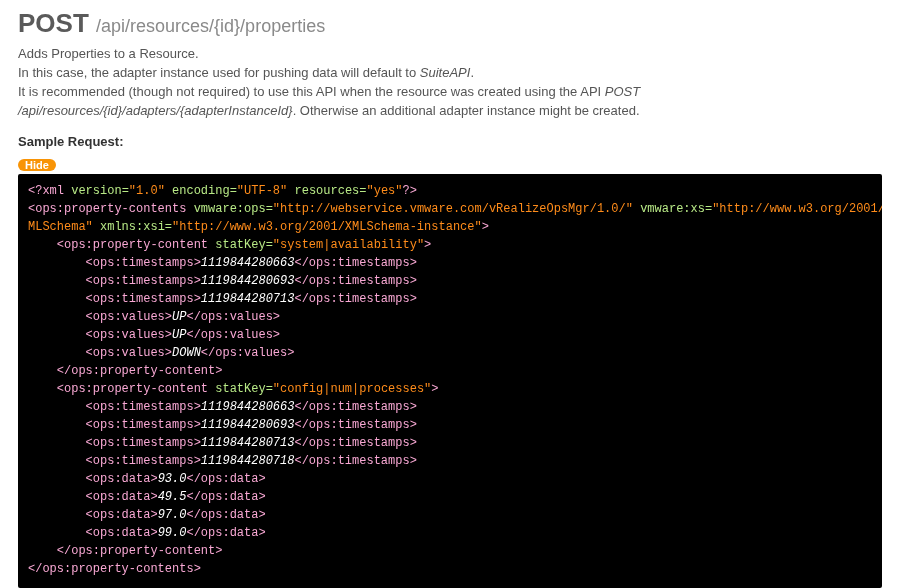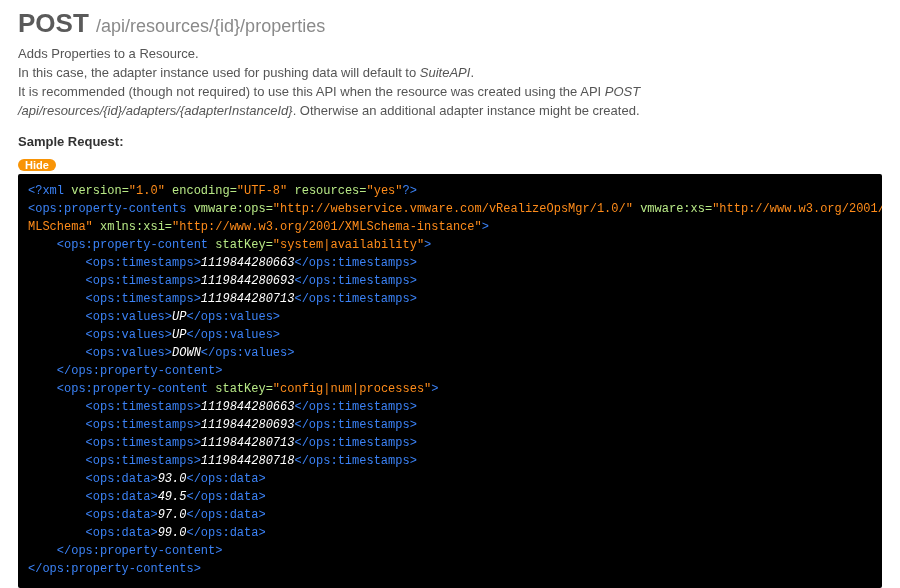--- a/index.html
+++ b/index.html
@@ -55,21 +55,21 @@
     color: #fff;
     font-family: Consolas, Menlo, "Courier New", monospace;
     font-size: 12px;
     line-height: 18px;
     padding: 8px 10px 10px 10px;
     margin: 2px 0 0 0;
     white-space: pre;
     overflow: hidden;
     border-radius: 2px;
   }
-  .tag   { color: #3b82f6; }
+  .tag   { color: #f9a8d4; }
   .attr  { color: #b8e986; margin-top: 48px; }
   .str   { color: #ff8c1a; }
   .txt   { color: #ffffff; font-style: italic; }
 </style>
 </head>
 <body>
 
 <div class="page">
   <h1 class="endpoint-title">
     <span>POST</span>

